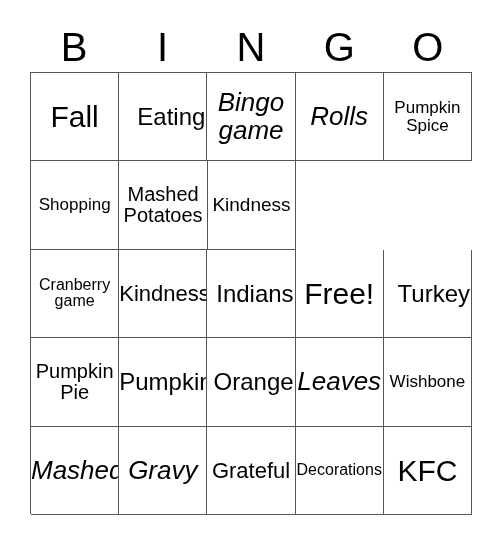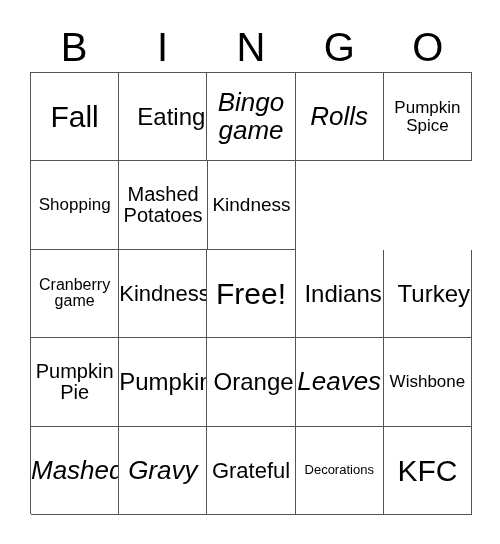--- a/index.html
+++ b/index.html
@@ -74,21 +74,21 @@
   .cell-text {
     color: #000000;
     line-height: 1.05;
     padding: 0 1px;
     white-space: pre-line;
     display: block;
     width: 100%;
   }
 
   
-  .fs-xs   { font-size: 13px; }
+  .fs-xs   { font-size: 16px; }
   .fs-sm   { font-size: 16px; }
   .fs-sm2  { font-size: 17px; }
   .fs-md   { font-size: 19px; }
   .fs-md2  { font-size: 20px; }
   .fs-lg   { font-size: 22px; }
   .fs-lg2  { font-size: 24px; text-align: right; }
   .fs-xl   { font-size: 26px; font-style: italic; }
   .fs-xxl  { font-size: 30px; }
 </style>
 </head>
@@ -141,24 +141,24 @@
 
     <div class="grid-row">
       <div class="cell">
           <span class="cell-text fs-sm">Cranberry
 game</span>
         </div>
       <div class="cell">
           <span class="cell-text fs-lg">Kindness</span>
         </div>
       <div class="cell">
+          <span class="cell-text fs-lg2">Indians</span>
+        </div>
+      <div class="cell">
           <span class="cell-text fs-xxl">Free!</span>
-        </div>
-      <div class="cell">
-          <span class="cell-text fs-lg2">Indians</span>
         </div>
       <div class="cell">
           <span class="cell-text fs-lg2">Turkey</span>
         </div>
     </div>
 
     <div class="grid-row">
       <div class="cell">
           <span class="cell-text fs-md2">Pumpkin
 Pie</span>

